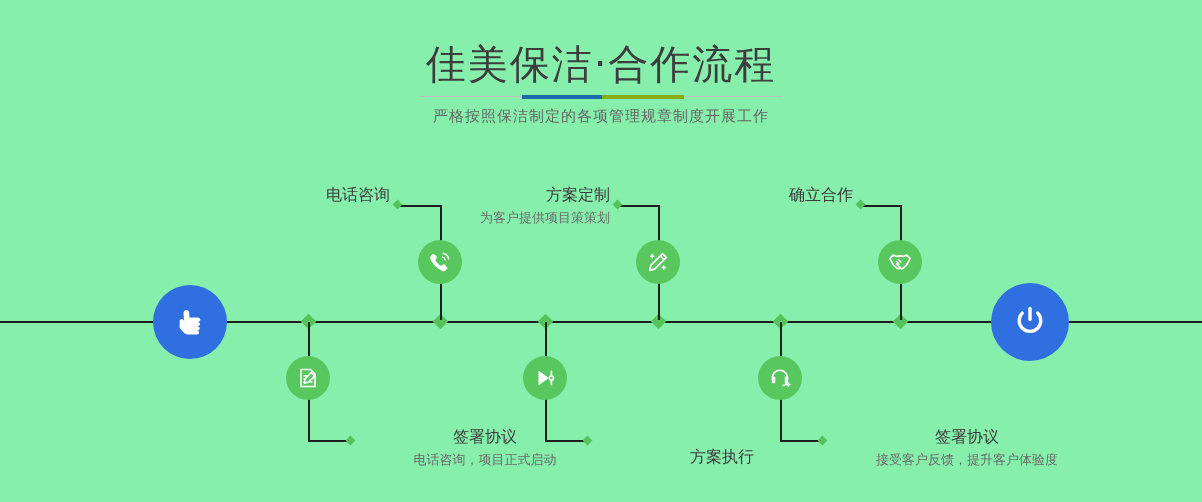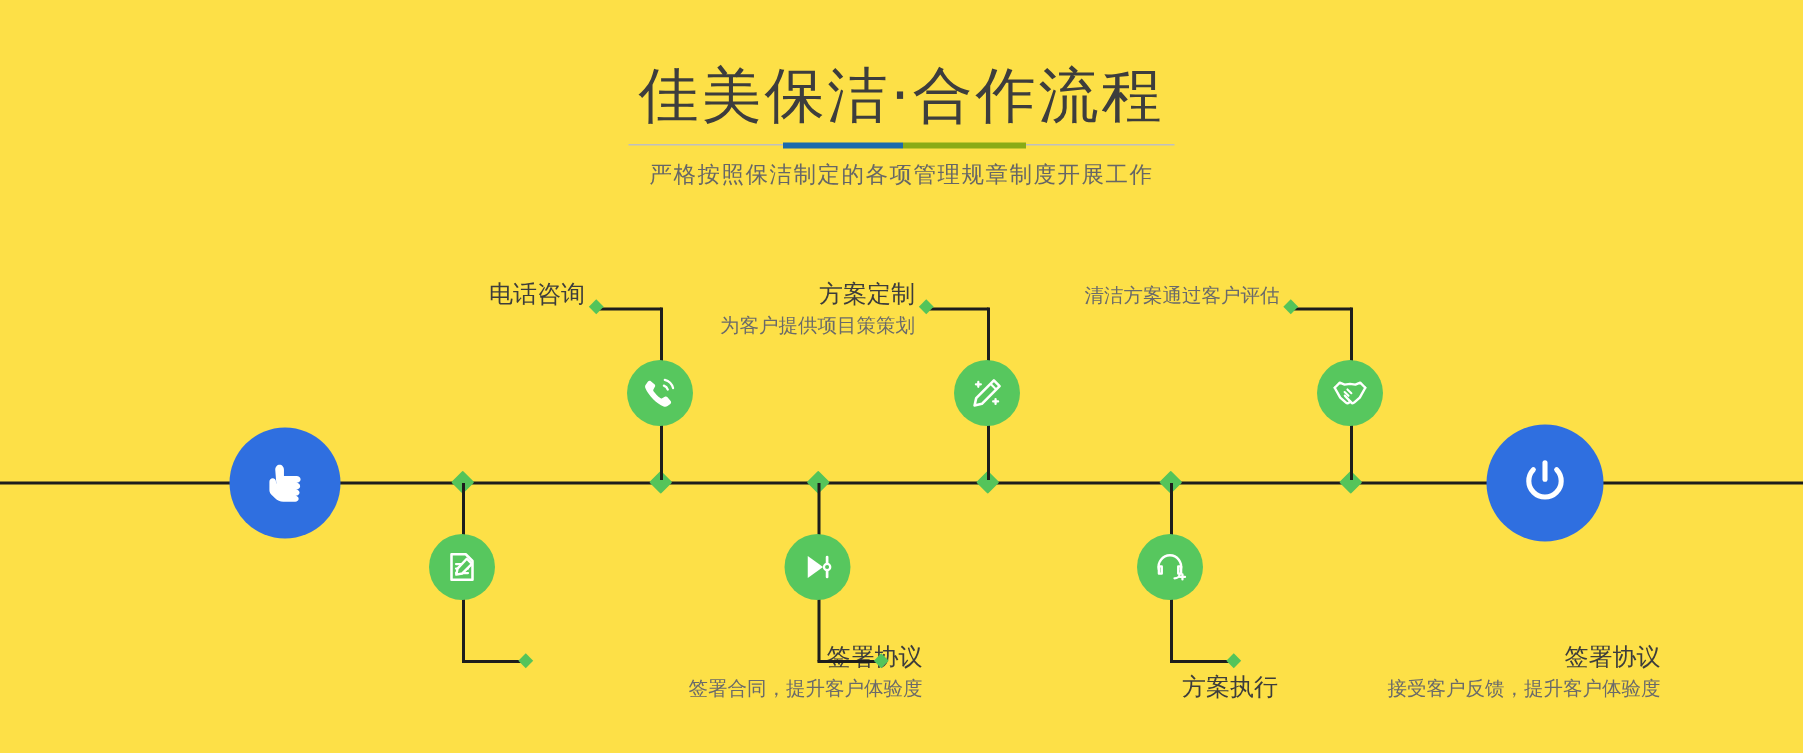--- a/index.html
+++ b/index.html
@@ -1,19 +1,19 @@
 <!DOCTYPE html>
 <html><head>
 <meta charset="utf-8">
 <style>
   * { margin:0; padding:0; box-sizing:border-box; }
   html,body { width:1202px; height:502px; background:#ffffff; overflow:hidden; }
   body { font-family:"Liberation Sans","DejaVu Sans",sans-serif; }
 
-  #page { position:relative; width:1202px; height:502px; background:#fde047; }
+  #page { position:relative; width:1202px; height:502px; background:#86efac; }
 
   
   .header { position:absolute; left:0; top:0; width:1202px; text-align:center; }
   .title {
     font-size:40px; color:#3d3d3d; letter-spacing:2px;
     font-weight:400; line-height:1; padding-top:44px;
     font-family:"DejaVu Sans","Liberation Sans",sans-serif;
   }
   .divider { position:absolute; left:419px; top:95px; width:364px; height:4px; }
   .divider .grayline { position:absolute; left:0; top:1px; width:364px; height:1px; background:#bfbfbf; }
@@ -37,24 +37,24 @@
 
   .connector { position:absolute; background:#1d1d1d; }
   .conn-v { width:1.5px; }
   .conn-h { height:1.5px; }
 
   .node-icon { position:absolute; width:44px; height:44px; border-radius:50%;
                background:#57c75e; display:flex; align-items:center; justify-content:center; }
   .node-icon svg { display:block; }
 
   .lbl { position:absolute; font-family:"DejaVu Sans","Liberation Sans",sans-serif; }
-  .lbl .t { font-size:16px; color:#3c3c3c; line-height:20px; white-space:nowrap; }
+  .lbl .t { font-size:16px; color:#3c3c3c; line-height:20px; white-space:nowrap;font-family:Liberation Mono, monospace; }
   .lbl .s { font-size:13px; color:#6a6a6a; line-height:18px; white-space:nowrap; margin-top:3px; }
   .lbl.top { text-align:right; }
-  .lbl.bot { text-align:right; }
+  .lbl.bot { text-align:center; }
 
   .tipdot { position:absolute; width:7px; height:7px; background:#54c45a; transform:rotate(45deg); }
 </style>
 </head>
 <body>
 
 <div id="page">
 
   <div class="header">
     <div class="title">佳美保洁·合作流程</div>
@@ -112,21 +112,21 @@
       <span>
         <svg width="24" height="24" viewBox="0 0 24 24">
           <path fill="none" stroke="#ffffff" stroke-width="1.7" stroke-linejoin="round" d="M5 3.5h9.5l4.5 4.5v12.5H5z"></path>
           <path fill="none" stroke="#ffffff" stroke-width="1.5" stroke-linecap="round" d="M8 13h8M8 16h8M8 10h5"></path>
           <path fill="#57c75e" stroke="#ffffff" stroke-width="1.6" stroke-linejoin="round" d="M15.2 6.5l3.4 3.4-6.4 6.4-4 .8.8-4z"></path>
         </svg>
       </span>
     </div>
     <div class="lbl bot" style="left:355px; top:428px; width:260px;">
       <div class="t">签署协议</div>
-      <div class="s">签署合同，提升客户体验度</div>
+      <div class="s">电话咨询，项目正式启动</div>
     </div>
 
     <div class="diamond" style="left:653px; top:316px;"></div>
     <div class="connector conn-v" style="left:658px; top:205px; height:115px;"></div>
     <div class="connector conn-h" style="left:617px; top:205px; width:42px;"></div>
     <div class="tipdot" style="left:614px; top:201px;"></div>
     <div class="node-icon" style="left:636px; top:240px;">
       <span>
         <svg width="24" height="24" viewBox="0 0 24 24">
           <path fill="none" stroke="#ffffff" stroke-width="1.7" stroke-linejoin="round" d="M16.6 3.6l3.8 3.8L8.6 19.2l-4.9 1.1 1.1-4.9z"></path>
@@ -166,21 +166,21 @@
       <span>
         <svg width="26" height="26" viewBox="0 0 26 26">
           <path fill="none" stroke="#ffffff" stroke-width="1.6" stroke-linejoin="round" stroke-linecap="round" d="M2.8 9.5l3.4-3.4 3.2 1.3 3.6-.5 3.6.5 3.2-1.3 3.4 3.4"></path>
           <path fill="none" stroke="#ffffff" stroke-width="1.6" stroke-linejoin="round" stroke-linecap="round" d="M2.8 9.5l3.7 6.6 3.8 3.3c.7.6 1.7.5 2.3-.2l.5-.6"></path>
           <path fill="none" stroke="#ffffff" stroke-width="1.6" stroke-linejoin="round" stroke-linecap="round" d="M23.2 9.5l-3.7 6.6-3.6 3.2c-.7.6-1.7.5-2.3-.2l-4-4.3"></path>
           <path fill="none" stroke="#ffffff" stroke-width="1.4" stroke-linecap="round" d="M9.4 12.4l2.6 2.5M11.3 10.6l2.6 2.5"></path>
         </svg>
       </span>
     </div>
     <div class="lbl top" style="left:613px; top:186px; width:240px;">
-      <div class="s">清洁方案通过客户评估</div>
+      <div class="t">确立合作</div>
     </div>
 
     <div class="diamond" style="left:775px; top:316px;"></div>
     <div class="connector conn-v" style="left:780px; top:322px; height:119px;"></div>
     <div class="connector conn-h" style="left:780px; top:440px; width:42px;"></div>
     <div class="tipdot" style="left:819px; top:437px;"></div>
     <div class="node-icon" style="left:758px; top:356px;">
       <span>
         <svg width="24" height="24" viewBox="0 0 24 24">
           <path fill="none" stroke="#ffffff" stroke-width="1.6" stroke-linecap="round" d="M4.6 13.6A7.6 7.6 0 0 1 12 4.2a7.6 7.6 0 0 1 7.2 9.4"></path>

